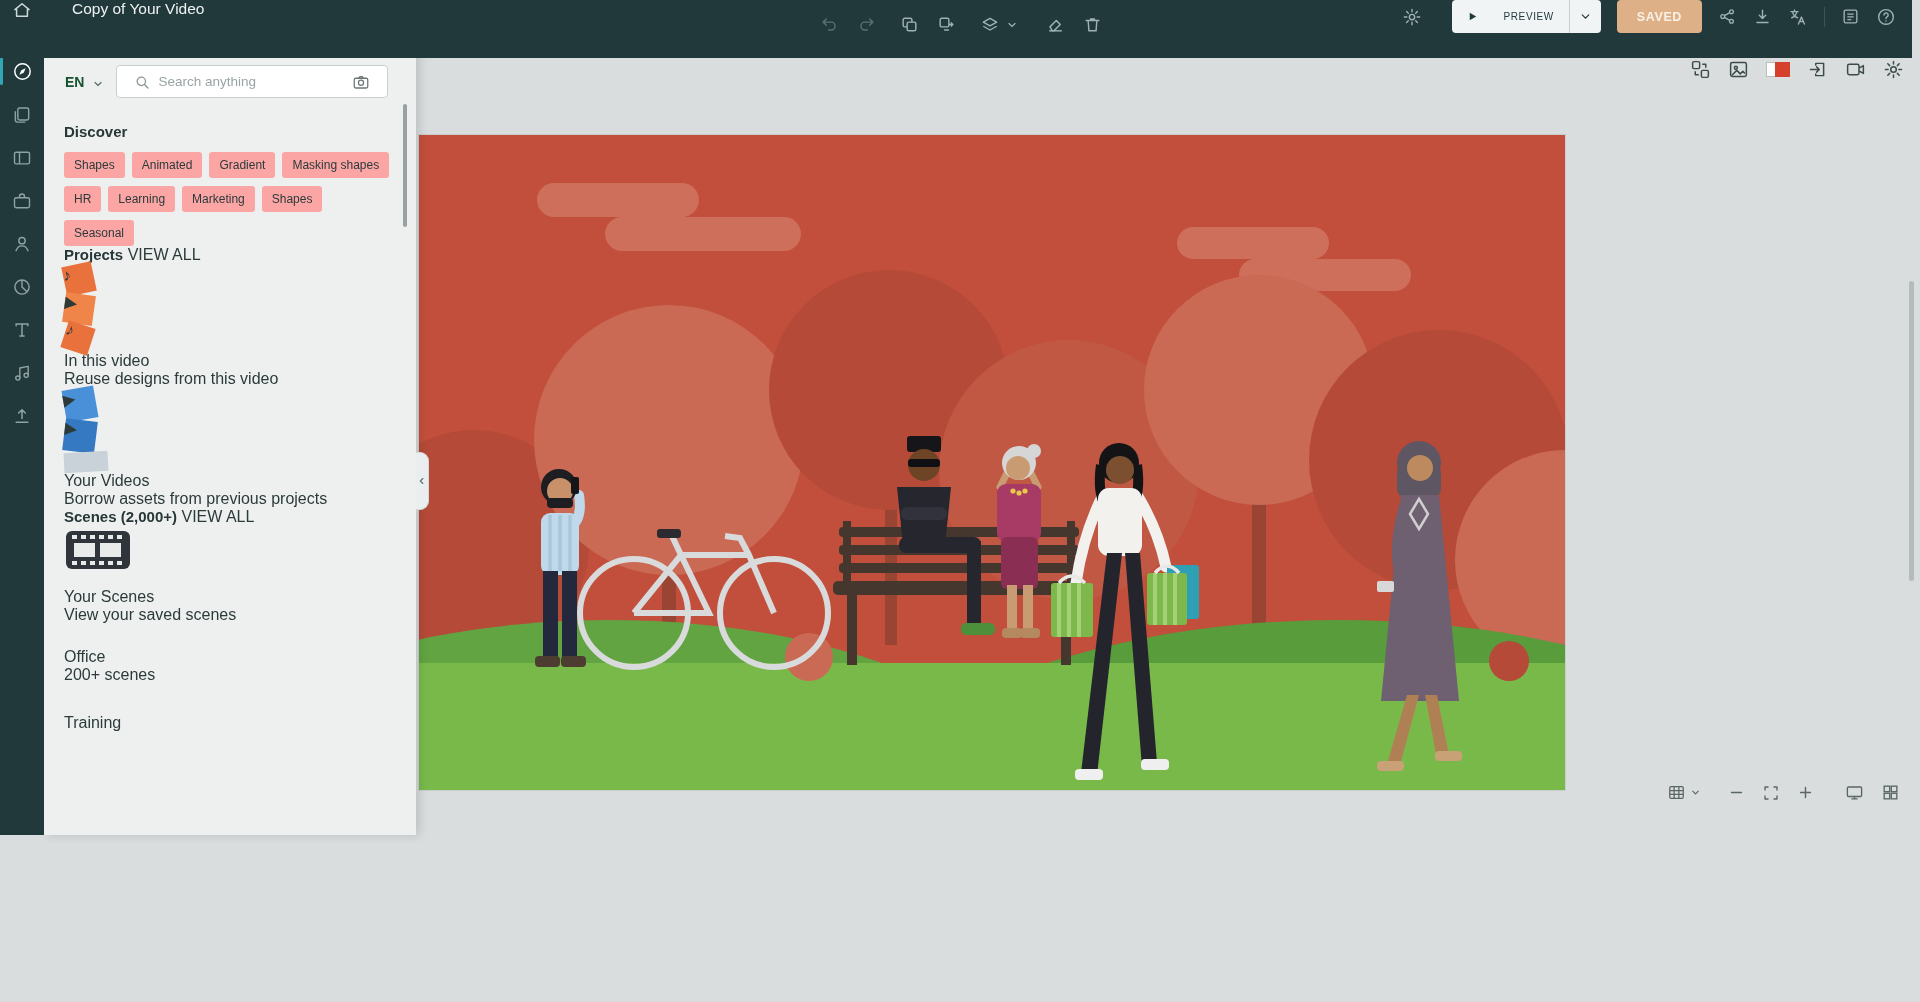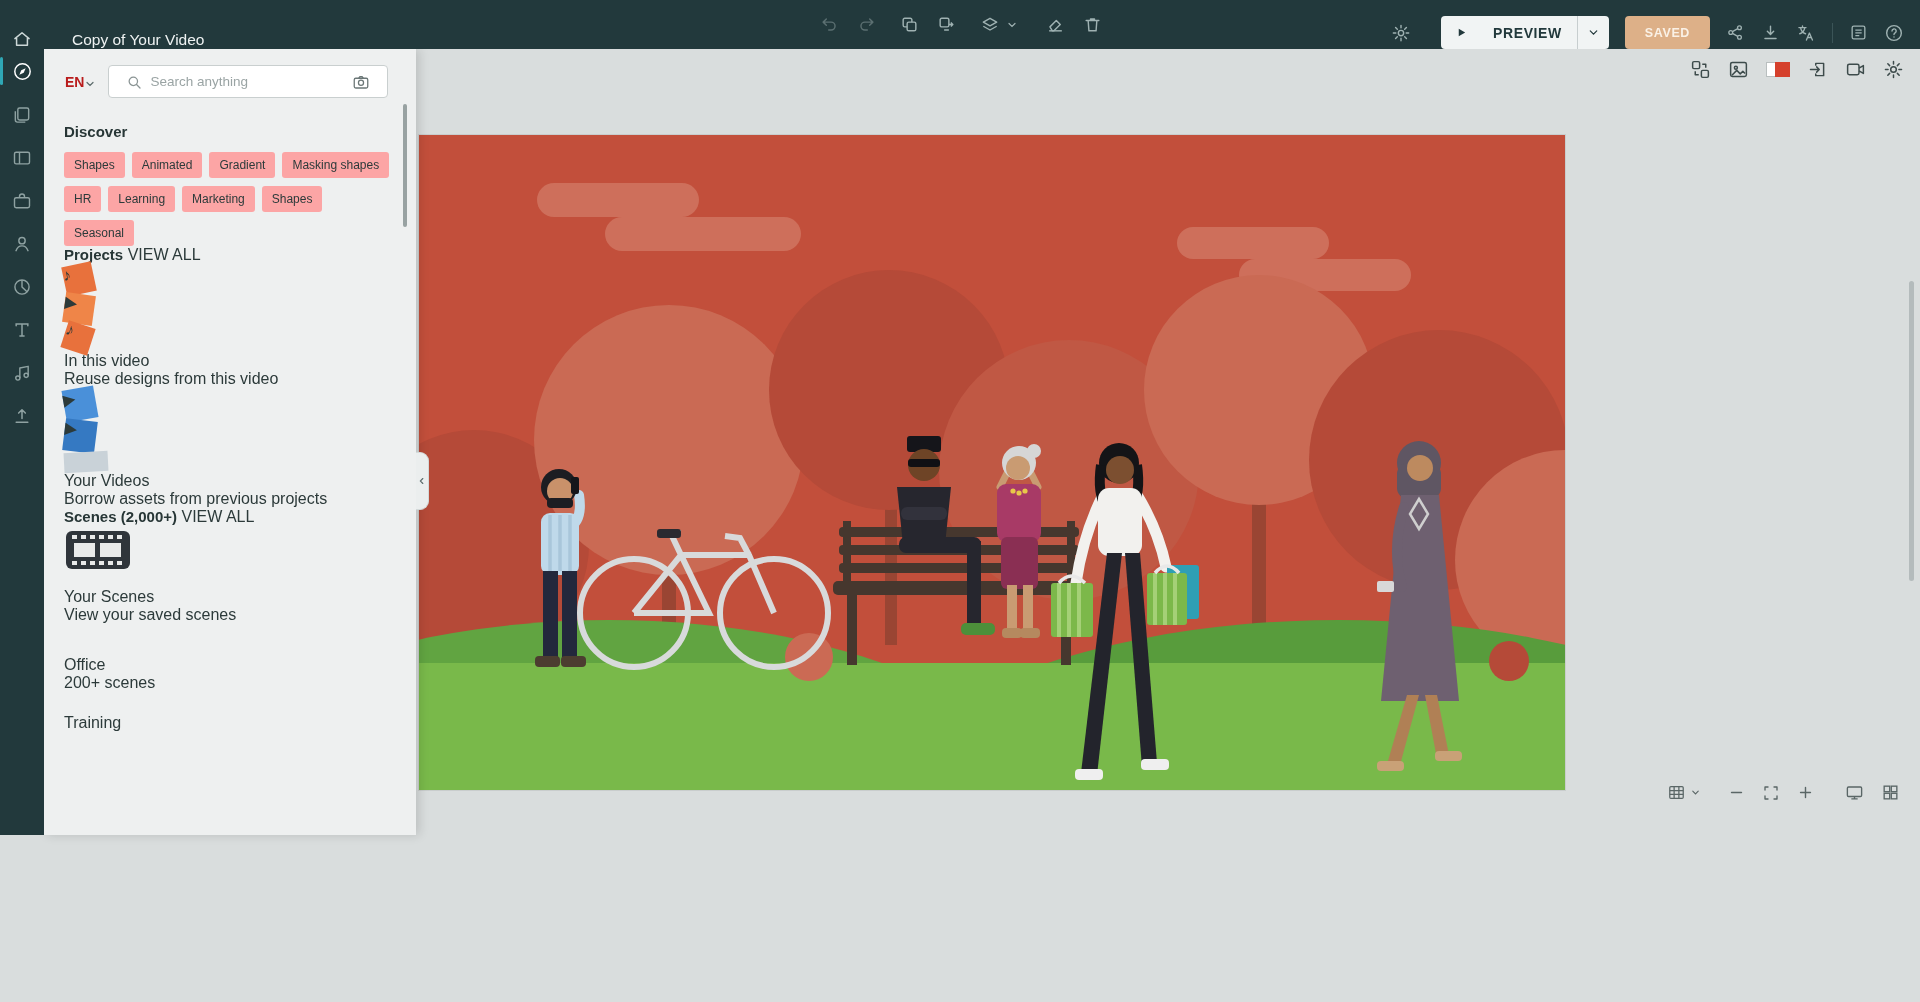--- a/index.html
+++ b/index.html
@@ -3,28 +3,28 @@
 <meta charset="utf-8">
 <style>
   *{margin:0;padding:0;box-sizing:border-box}
   html,body{width:1920px;height:1002px;overflow:hidden}
   body{font-family:"Liberation Sans",sans-serif;background:#d9dddd;color:#2c3a3a}
   #app{position:relative;width:1920px;height:1002px}
   .ic{display:inline-flex;align-items:center;justify-content:center;flex:0 0 auto}
   .ic svg{display:block}
 
   
-  .topbar{position:absolute;top:0;left:0;right:0;height:49px;background:#22393c;display:flex;align-items:flex-end;z-index:50;color:#9fb2b2}
+  .topbar{position:absolute;top:0;left:0;right:8px;height:58px;background:#22393c;display:flex;align-items:flex-start;z-index:50;color:#9fb2b2}
   .home-slot{width:44px;display:flex;justify-content:center;color:#cdd8d8;cursor:pointer}
   .doc-title{margin-left:28px;font-size:15.5px;color:#eef2f2;white-space:nowrap}
   .tb-center{position:absolute;left:820px;top:0;height:49px;display:flex;align-items:center;gap:18px}
   .tb-center .dim{color:#5b6f71}
   .tb-right{margin-left:auto;display:flex;align-items:center;gap:16px;padding-right:16px}
   .btn-preview{height:33px;display:flex;align-items:stretch;background:#f1f4f4;border-radius:4px;overflow:hidden;color:#22393c}
-  .btn-preview .main{display:flex;align-items:center;gap:26px;padding:0 15px;font-weight:bold;font-size:14px;letter-spacing:.6px;cursor:pointer}
+  .btn-preview .main{display:flex;align-items:center;gap:26px;padding:0 15px;font-weight:normal;font-size:10px;letter-spacing:.6px;cursor:pointer}
   .btn-preview .arrow{width:32px;display:flex;align-items:center;justify-content:center;border-left:1px solid #c7cecf;cursor:pointer}
   .btn-saved{height:33px;padding:0 20px;background:#ddb088;color:#faf1e6;border:none;border-radius:4px;font-weight:bold;font-size:12.5px;letter-spacing:.6px}
   .tb-divider{width:1px;height:20px;background:#3b5457}
   .tb-icon{cursor:pointer;color:#9fb2b2}
 
   
   .rail{position:absolute;top:49px;left:0;width:44px;height:786px;background:#22393c;display:flex;flex-direction:column;align-items:center;padding-top:12px;gap:23px;z-index:40;color:#8fa2a2}
   .rail .active{color:#ffffff;position:relative}
   .rail .active::before{content:"";position:absolute;left:-12px;top:-4px;width:3px;height:28px;background:#2fa7b5;border-radius:2px}
   .rail .ic{cursor:pointer}
@@ -42,21 +42,21 @@
   .canvas-bottom .grp{display:flex;align-items:center;gap:4px}
   .canvas-bottom .ic{cursor:pointer}
   .vscroll{position:absolute;right:6px;top:232px;width:5px;height:300px;background:#b4bbbc;border-radius:3px}
 
   
   .panel{position:absolute;top:49px;left:44px;width:372px;height:786px;z-index:30}
   .panel-inner{width:372px;height:786px;background:#eef0f0;box-shadow:3px 0 10px rgba(0,0,0,.14);overflow:hidden;position:relative}
   .panel-scrollbar{position:absolute;right:9px;top:55px;width:4px;height:123px;background:#98a2a2;border-radius:2px}
   .collapse-tab{position:absolute;left:372px;top:403px;width:13px;height:58px;background:#ebeeee;border:1px solid #d3d9d9;border-left:none;border-radius:0 9px 9px 0;display:flex;align-items:center;justify-content:center;color:#5a6a6a;cursor:pointer}
   .lang-row{display:flex;align-items:center;gap:12px;padding:16px 28px 0 21px}
-  .lang-sel{display:flex;align-items:flex-end;gap:0;font-size:14px;font-weight:bold;color:#b91c1c;cursor:pointer}
+  .lang-sel{display:flex;align-items:flex-end;gap:8px;font-size:14px;font-weight:bold;color:#14532d;cursor:pointer}
   .search-box{flex:1;height:33px;background:#fff;border:1px solid #c9cfcf;border-radius:4px;display:flex;align-items:center;padding:0 17px;gap:8px;color:#8a9494}
   .search-box input{flex:1;border:none;outline:none;font-size:13.5px;color:#3c4b4b;background:transparent;font-family:"Liberation Sans",sans-serif}
   .search-box input::placeholder{color:#9aa4a4}
   .p-section{padding:0 24px 0 20px}
   .p-heading{font-size:15px;font-weight:bold;color:#273636;margin-top:25px}
   .chips{display:flex;flex-wrap:wrap;gap:8px 7px;margin-top:12px}
   .chip{background:#fca5a5;border-radius:3px;padding:6px 10px;font-size:12px;color:#44524"/;color:#445252;cursor:pointer;white-space:nowrap}
   .sec-head{display:flex;align-items:baseline;justify-content:space-between;margin-top:27px}
   .sec-head .count{font-size:12px;color:#6c7878;font-weight:normal;margin-left:6px}
   .view-all{font-size:12px;font-weight:bold;color:#17808f;letter-spacing:.4px;cursor:pointer}
@@ -603,21 +603,21 @@
             </svg>
           </div>
           <div class="t" style="margin-top:10px">Your Scenes</div>
           <div class="s">View your saved scenes</div>
         </div>
 
         <div class="card card-office" style="height:88px">
           <div class="of-desk"></div>
           <div class="of-fig" style="right:34px"></div>
           <div class="of-fig" style="right:16px;height:32px"></div>
-          <div class="t" style="margin-top:12px">Office</div>
+          <div class="t" style="margin-top:4px">Office</div>
           <div class="s">200+ scenes</div>
         </div>
 
         <div class="card card-training">
           <div class="wb"><i></i><i class="red"></i><i></i><i style="width:55%"></i></div>
           <div class="t" style="margin-top:14px">Training</div>
           <div class="s"></div>
         </div>
       </div>
 

